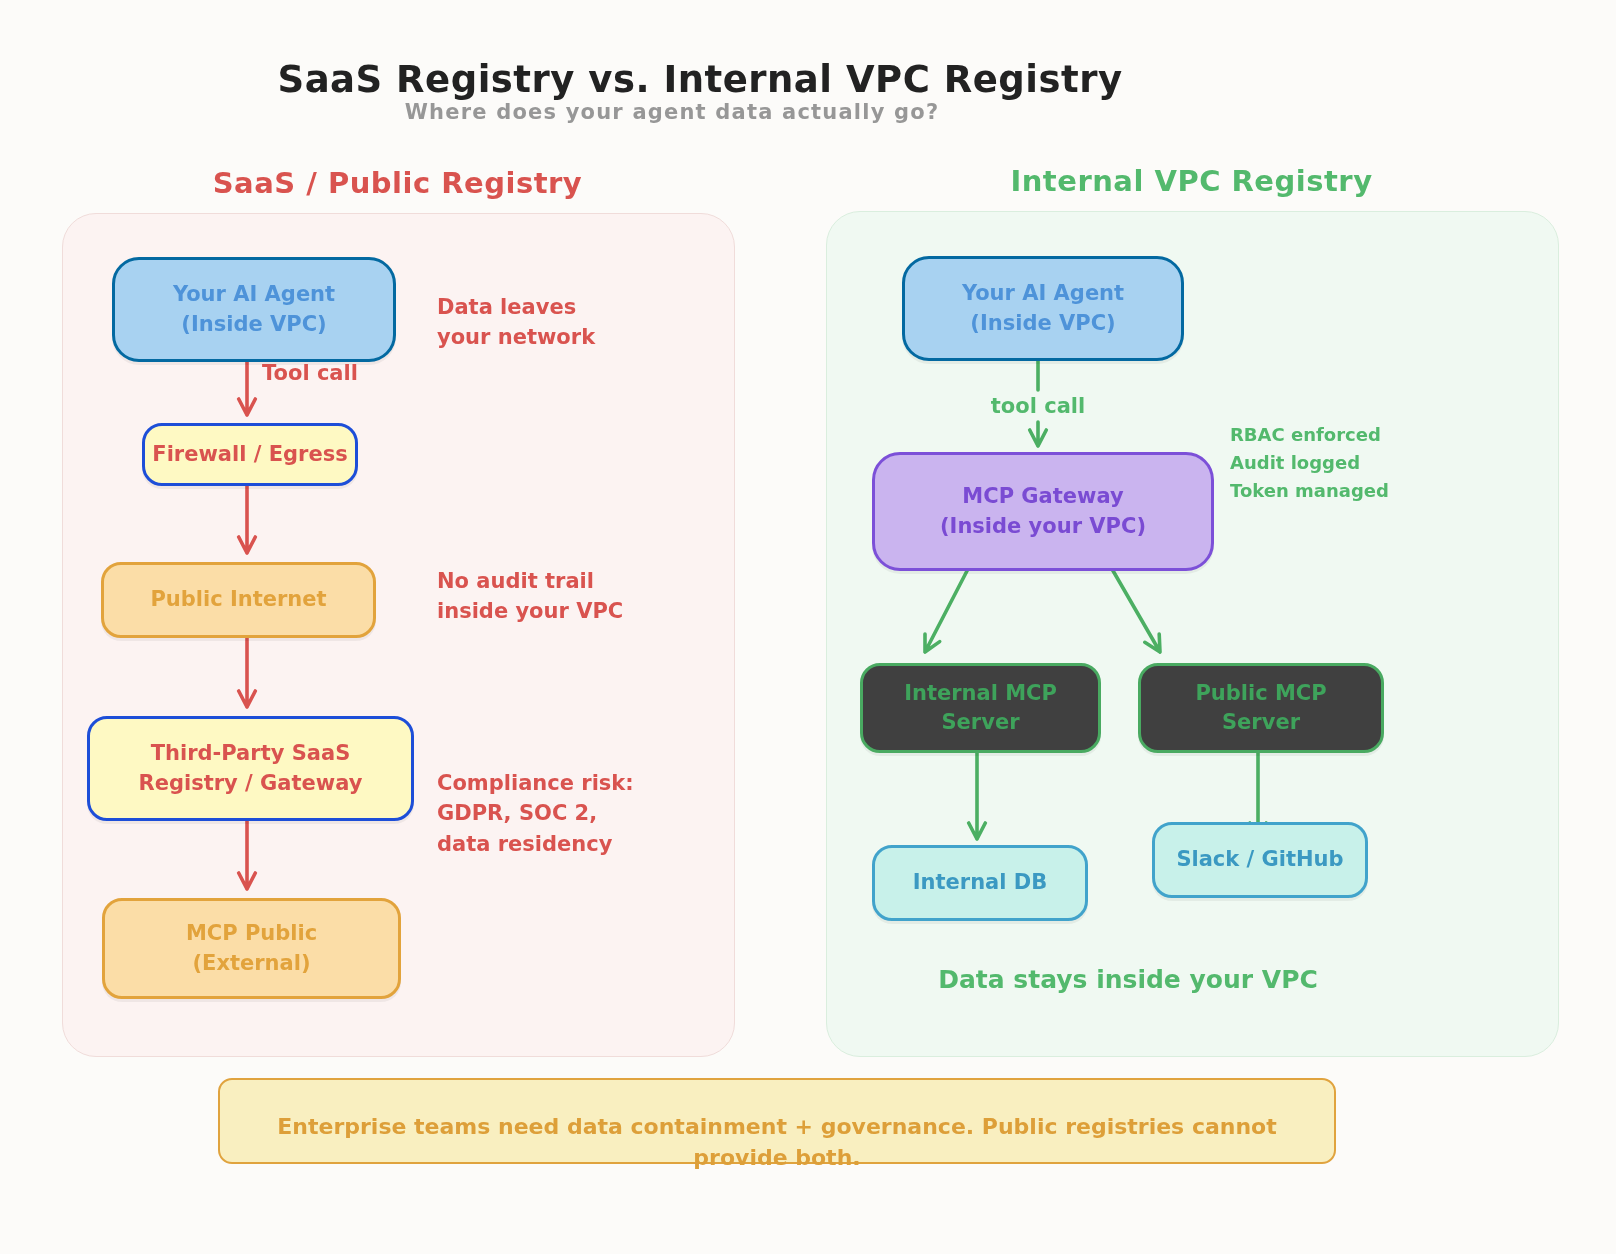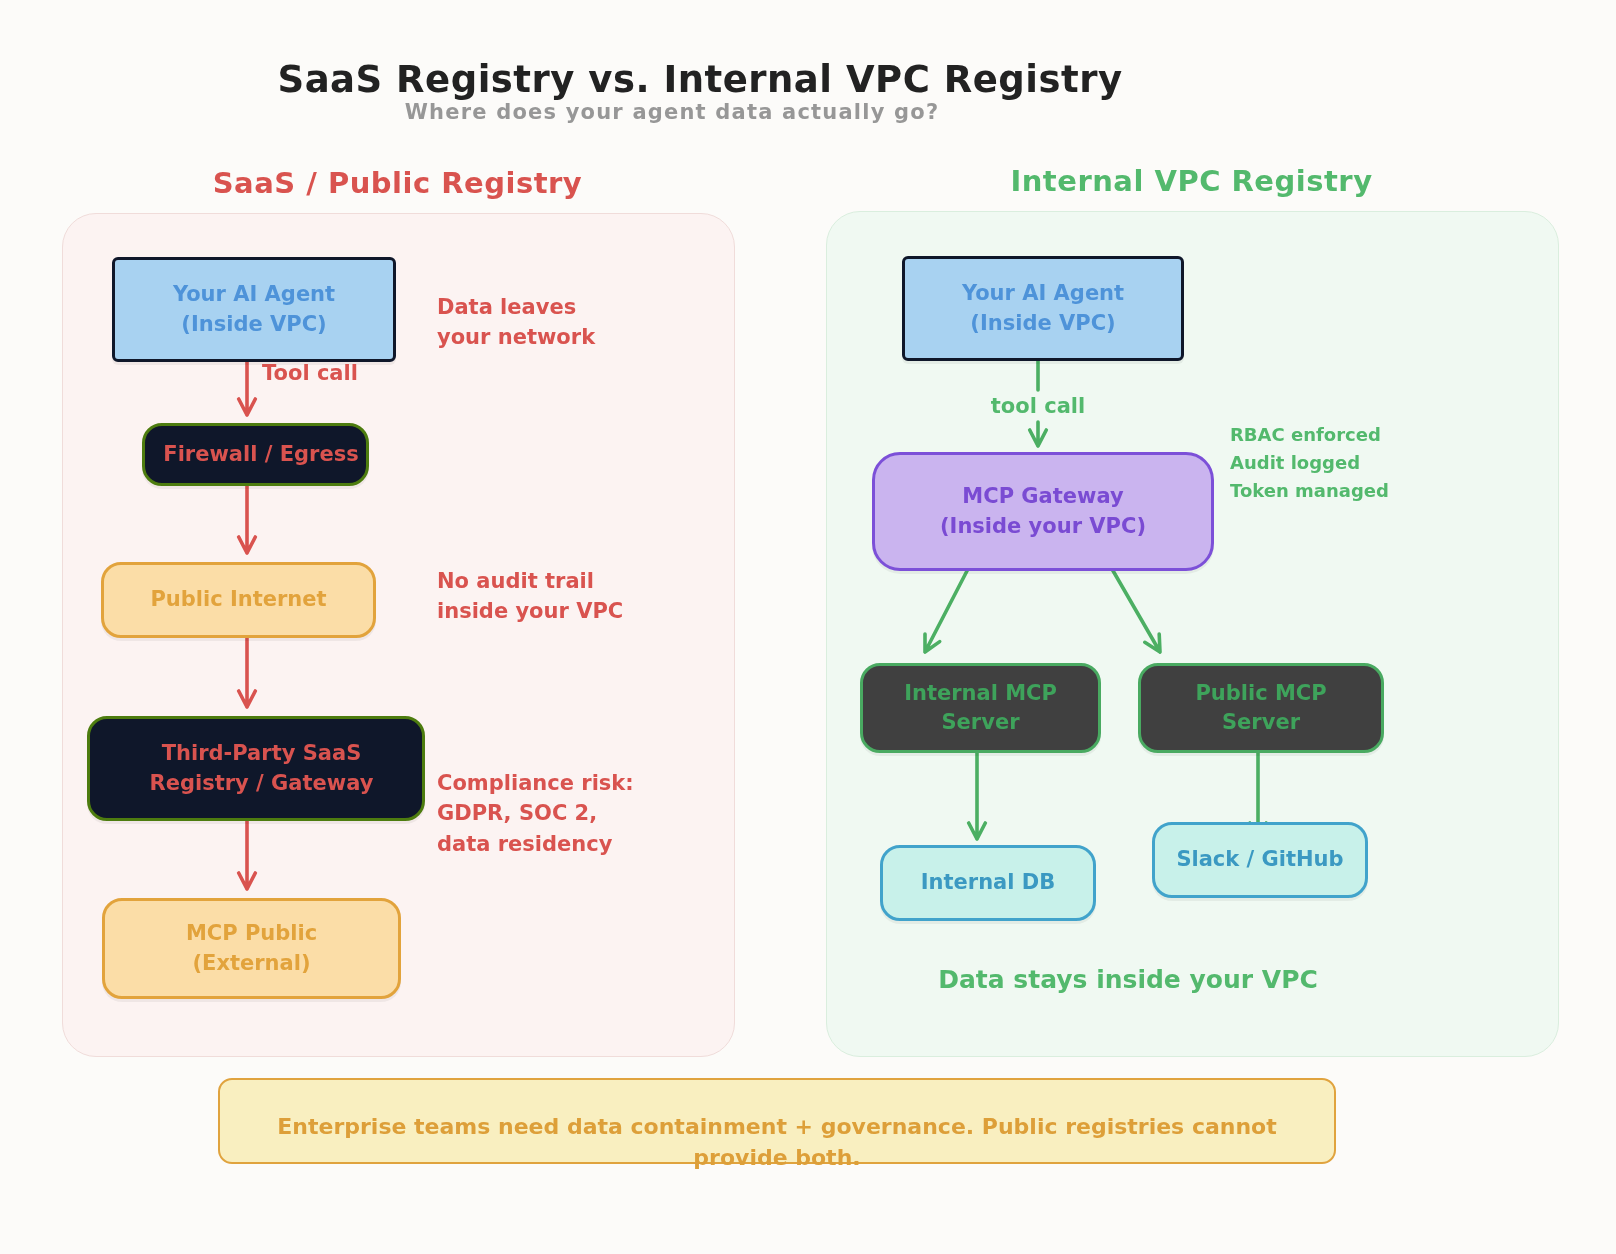--- a/index.html
+++ b/index.html
@@ -27,38 +27,38 @@
 
   .panel-heading{font-size:29px;font-weight:bold;letter-spacing:.5px;}
   .panel-heading.saas{left:62px;top:166px;width:671px;color:#d9534f;}
   .panel-heading.vpc {left:826px;top:164px;width:731px;color:#53b96d;}
 
   .node{
     border-radius:20px;display:flex;align-items:center;justify-content:center;
     font-size:21px;line-height:1.4;font-weight:bold;
     box-shadow:0 3px 0 rgba(0,0,0,0.05);
   }
-  .node.blue  {background:#a8d2f1;border:3px solid #0f172a;color:#4e93d9;border-radius:6px;}
-  .node.red   {background:#0f172a;border:3px solid #4d7c0f;color:#d9534f;padding-left:11px;}
+  .node.blue  {background:#a8d2f1;border:3px solid #0369a1;color:#4e93d9;border-radius:27px;}
+  .node.red   {background:#fef9c3;border:3px solid #1d4ed8;color:#d9534f;}
   .node.orange{background:#fbdda7;border:3px solid #e2a33c;color:#e2a33c;}
   .node.purple{background:#cab4ef;border:3px solid #7c50d8;color:#7a4bd3;border-radius:28px;}
   .node.green {background:#404040;border:3px solid #49aa61;color:#3ea35b;}
   .node.cyan  {background:#c8f1ea;border:3px solid #41a3cb;color:#3b99c2;}
 
   .n-agent-l {left:112px;top:257px;width:278px;height:99px;}
   .n-firewall{left:142px;top:423px;width:210px;height:57px;}
   .n-internet{left:101px;top:562px;width:269px;height:70px;}
   .n-registry{left:87px; top:716px;width:321px;height:99px;}
   .n-server-x{left:102px;top:898px;width:293px;height:95px;}
 
   .n-agent-r {left:902px;top:256px;width:276px;height:99px;}
   .n-gateway {left:872px;top:452px;width:336px;height:113px;}
   .n-int-srv {left:860px;top:663px;width:235px;height:84px;}
   .n-pub-srv {left:1138px;top:663px;width:240px;height:84px;}
-  .n-int-db  {left:872px;top:845px;width:210px;height:70px;margin-left:8px;}
+  .n-int-db  {left:872px;top:845px;width:210px;height:70px;}
   .n-slack   {left:1152px;top:822px;width:210px;height:70px;}
 
   .annotation{font-size:21px;line-height:1.45;font-weight:bold;}
   .annotation.red{color:#d9534f;}
   .annotation.green{color:#53b96d;}
   .a-leaves    {left:437px;top:292px;width:230px;}
   .a-noaudit   {left:437px;top:566px;width:240px;}
   .a-compliance{left:437px;top:768px;width:240px;}
   .a-gateway   {left:1230px;top:421px;width:250px;font-size:18px;line-height:1.55;}
   .a-stays     {left:826px;top:962px;width:604px;font-size:25px;}

